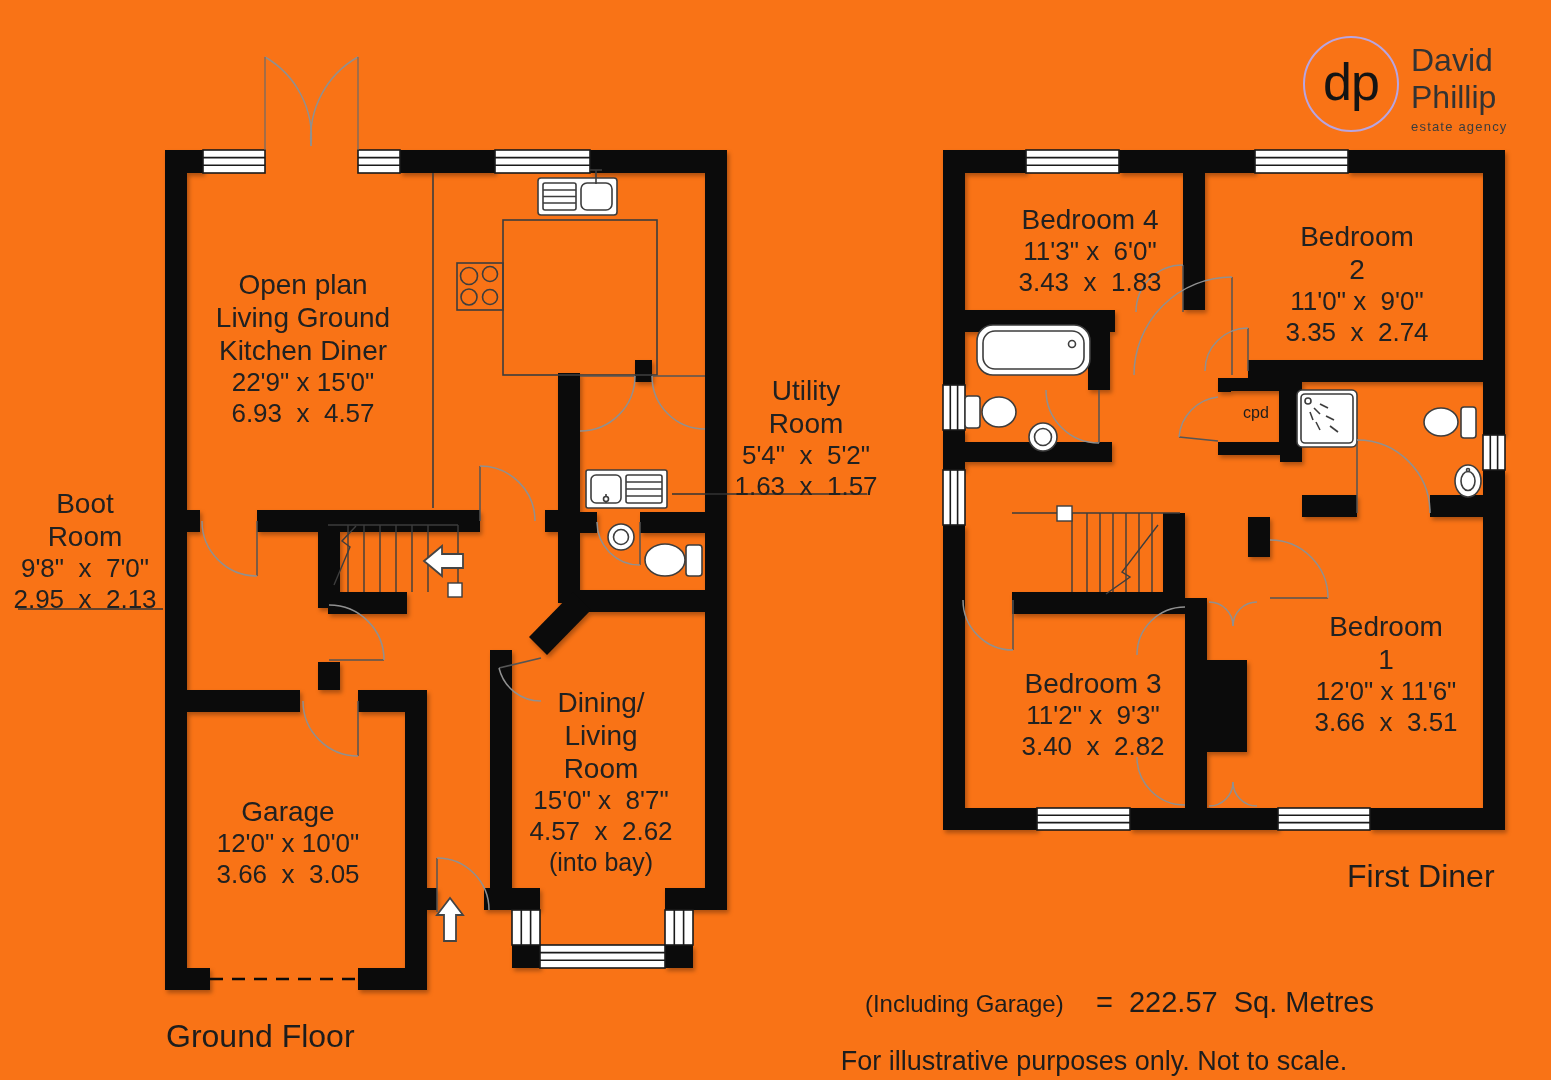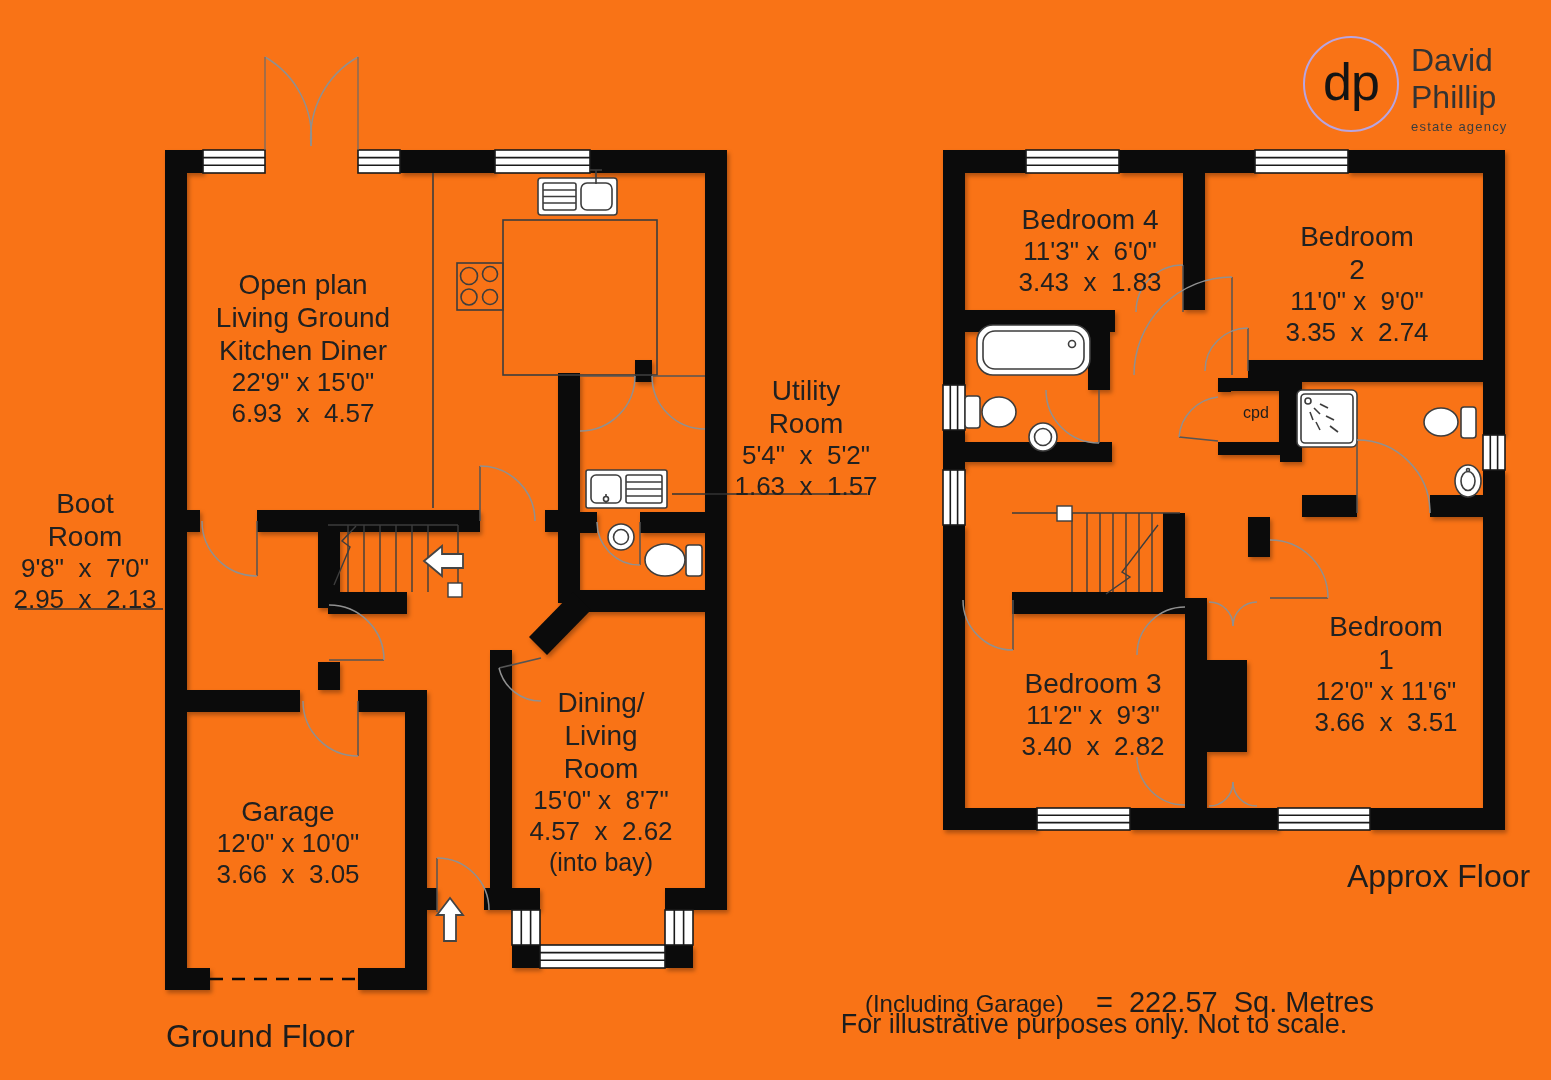--- a/index.html
+++ b/index.html
@@ -403,20 +403,20 @@
 
 <div class="room-label" style="left:1386px;top:610px;">
   <div class="rname">Bedroom</div>
   <div class="rname">1</div>
   <div class="rdim">12'0" x 11'6"</div>
   <div class="rdim">3.66  x  3.51</div>
 </div>
 
 <div class="cpd-label" style="left:1256px;top:404px;">cpd</div>
 
-<div class="floor-label" style="left:1347px;top:858px;">Approx Floor</div>
+<div class="floor-label" style="left:1347px;top:858px;">First Diner</div>
 
 <div class="footer-line" style="left:1115px;top:968px;">
   <span class="f2-prefix">(Including Garage)</span><span class="f2-rest">    </span><span class="f2-rest">=  222.57  Sq. Metres</span>
 </div>
-<div class="footer-line f3" style="left:1094px;top:1009px;">For illustrative purposes only. Not to scale.</div>
+<div class="footer-line f3" style="left:1094px;top:1046px;">For illustrative purposes only. Not to scale.</div>
 
 </div>
 
 </body></html>

